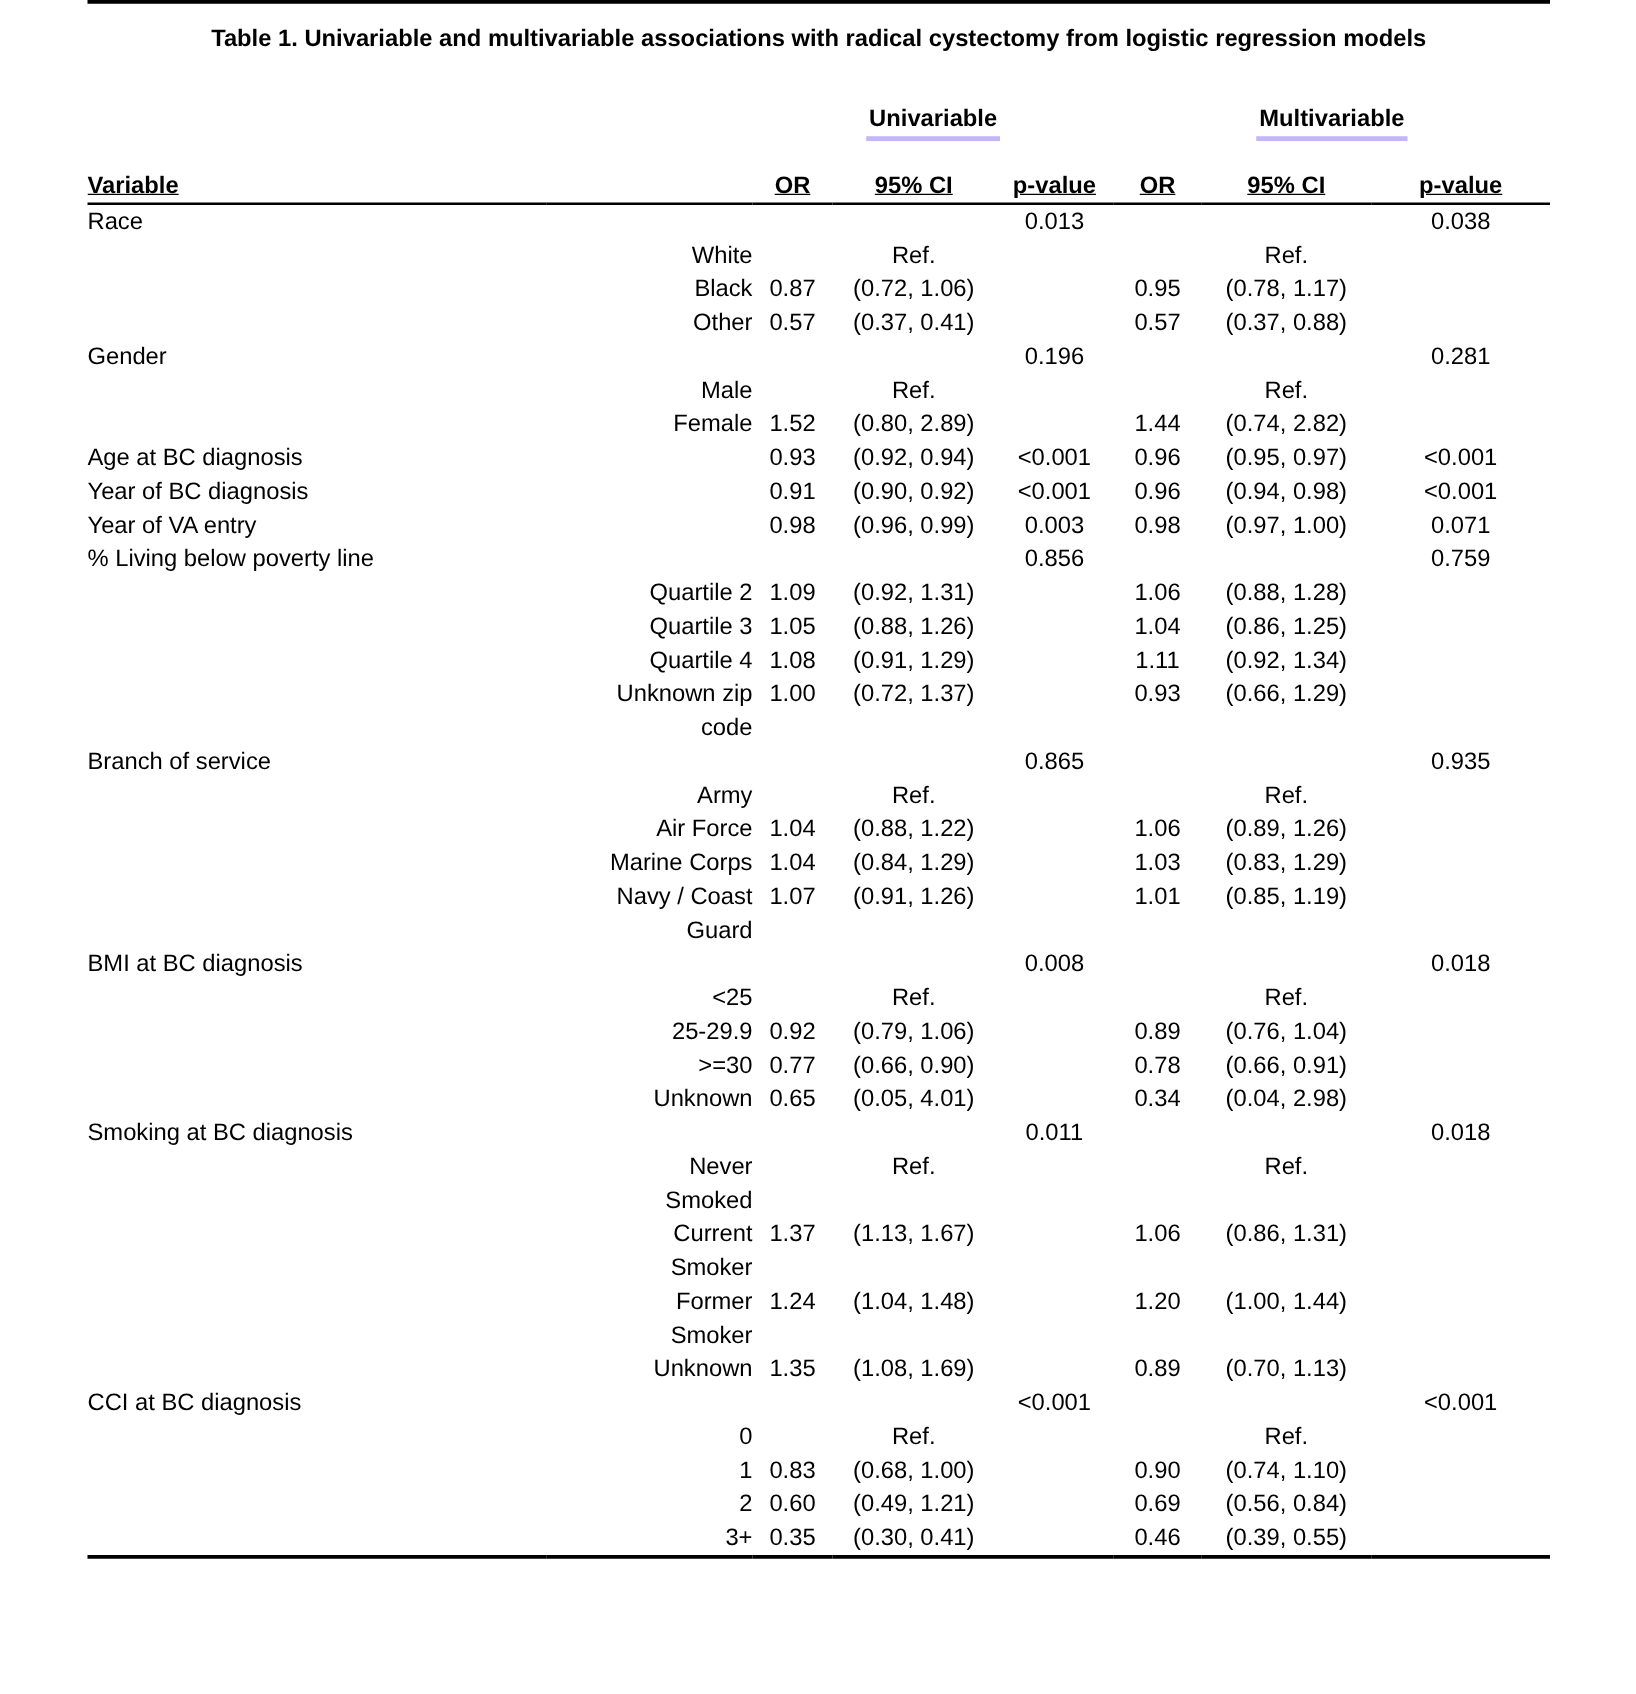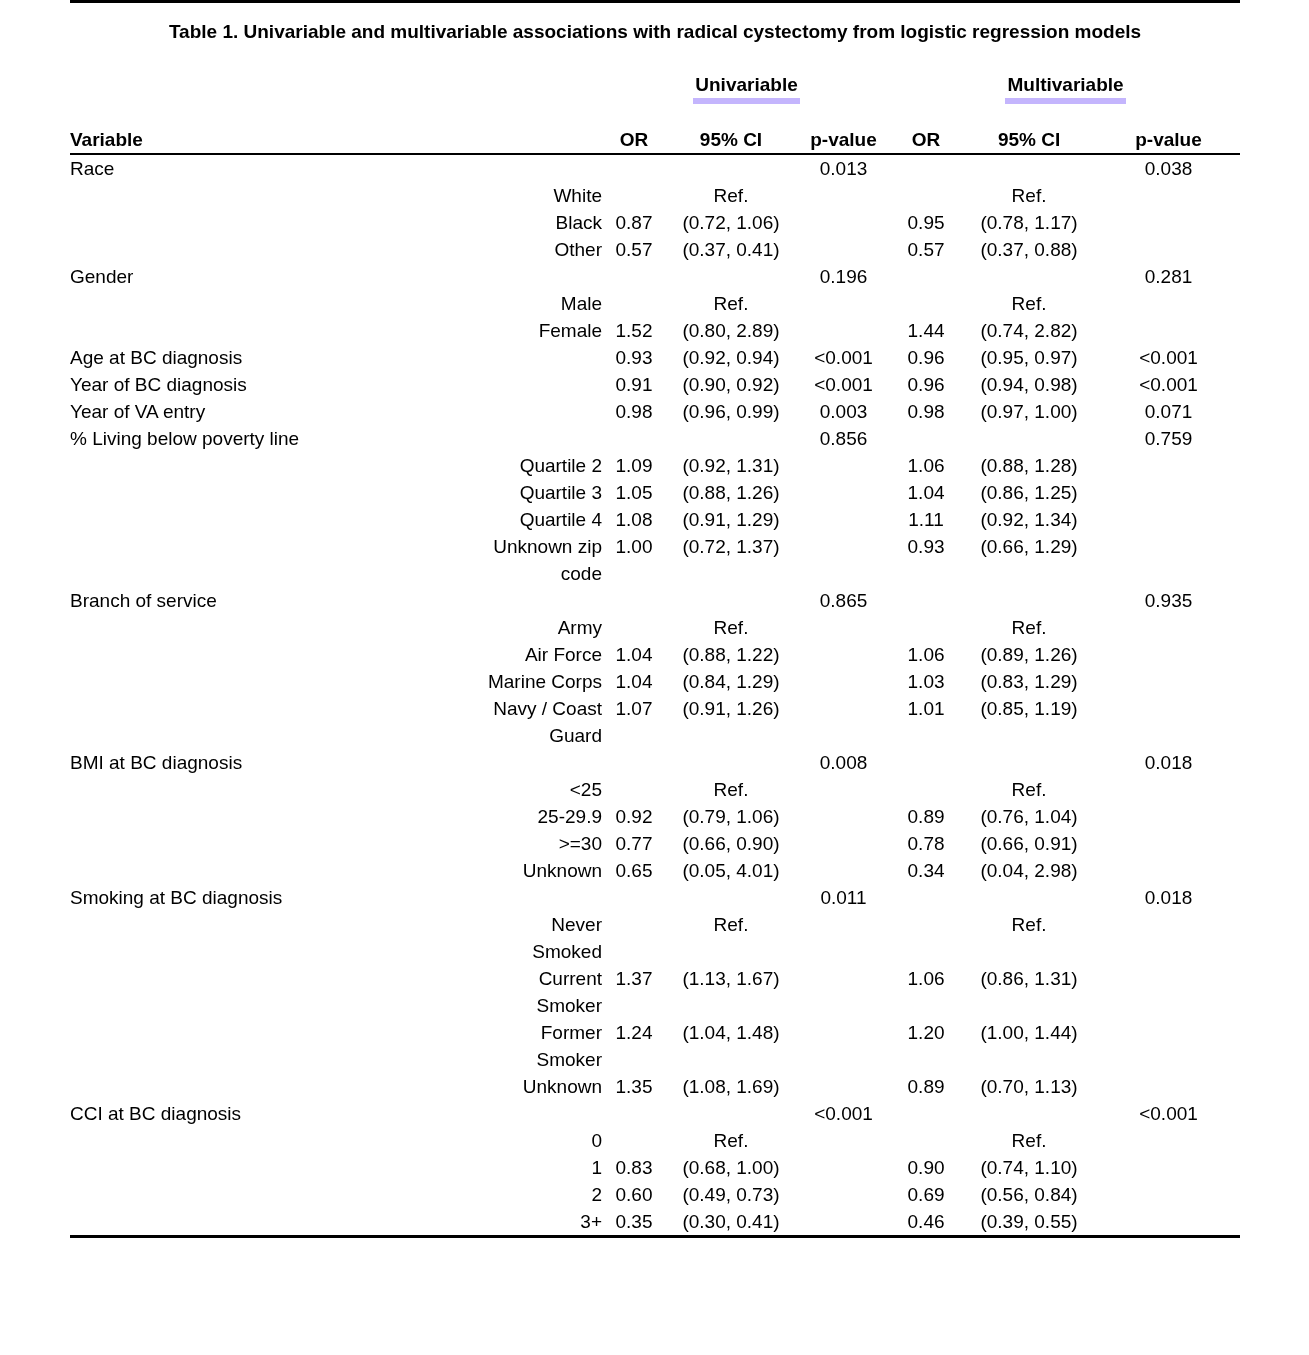--- a/index.html
+++ b/index.html
@@ -43,27 +43,29 @@
     font-weight: normal;
     overflow: hidden;
   }
   thead tr.group-row td {
     padding-top: 26px;
     text-align: center;
   }
   .group-label {
     display: inline-block;
     font-weight: bold;
-    border-bottom: 6px solid #c4b5fd;
+    border-bottom: 4px solid #c4b5fd;
     padding: 0 2px 0 2px;
+    margin-top: 11px;
   }
   thead tr.col-row th {
     padding-top: 22px;
     font-weight: bold;
     border-bottom: 2px solid #000000;
+    text-decoration: underline;
   }
   th.h-var {
     text-align: left;
     padding-left: 6px;
   }
   th.h-num {
     text-align: center;
   }
   td.c-var {
     text-align: left;
@@ -454,21 +456,21 @@
     <td class="c-num">(0.68, 1.00)</td>
     <td class="c-num"></td>
     <td class="c-num">0.90</td>
     <td class="c-num">(0.74, 1.10)</td>
     <td class="c-num"></td>
   </tr>
         <tr>
     <td class="c-var"></td>
     <td class="c-level">2</td>
     <td class="c-num">0.60</td>
-    <td class="c-num">(0.49, 0.73)</td>
+    <td class="c-num">(0.49, 1.21)</td>
     <td class="c-num"></td>
     <td class="c-num">0.69</td>
     <td class="c-num">(0.56, 0.84)</td>
     <td class="c-num"></td>
   </tr>
         <tr>
     <td class="c-var"></td>
     <td class="c-level">3+</td>
     <td class="c-num">0.35</td>
     <td class="c-num">(0.30, 0.41)</td>

